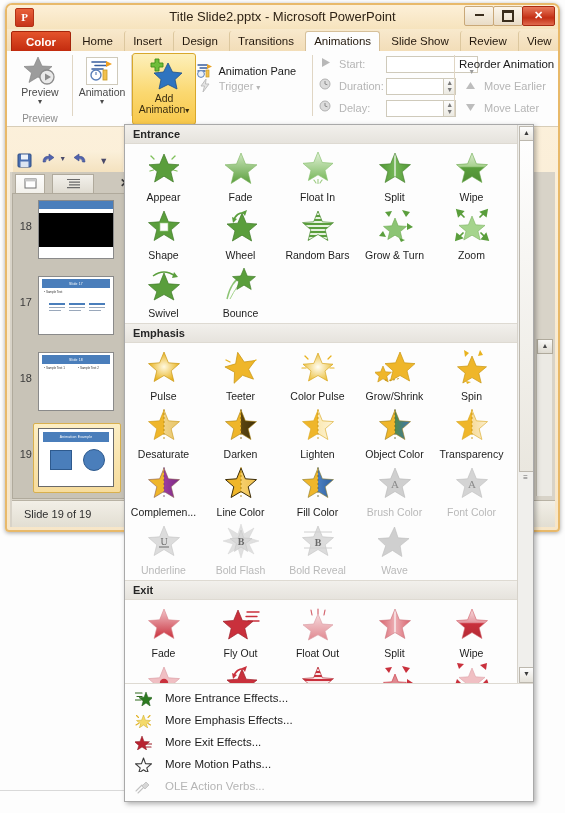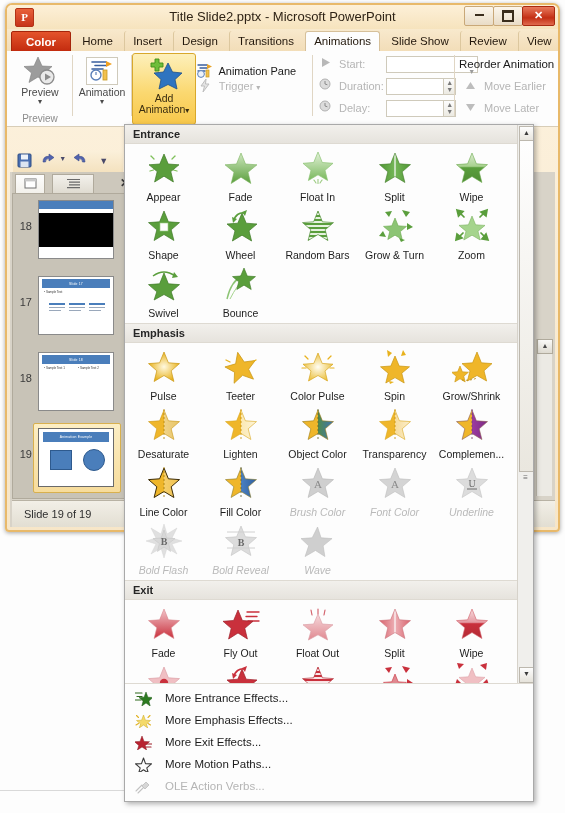--- a/index.html
+++ b/index.html
@@ -173,21 +173,21 @@
     border-bottom:1px solid #dedad2;border-top:1px solid #dedad2;
     font-size:11px;font-weight:bold;color:#262626;
   }
   .sec-head:first-child{border-top:none;}
   .eff-grid{display:flex;flex-wrap:wrap;padding:3px 0 2px 0;background:#fdfdfd;}
   .eff{
     width:77px;height:58px;text-align:center;position:relative;
     font-size:10.5px;color:#1d1d1d;
   }
   .eff .cap{position:absolute;left:0;bottom:2px;width:100%;line-height:12px;}
-  .eff.disabled .cap{color:#b9b9b9;font-style:italic;}
+  .eff.disabled .cap{color:#b9b9b9;}
   .eff-ico{height:40px;display:flex;align-items:center;justify-content:center;}
   #gallery-scroll{
     position:absolute;right:0;top:0;width:15px;height:559px;
     background:#f0efec;border-left:1px solid #d6d2ca;
   }
   .gsc-btn{position:absolute;left:1px;width:13px;height:14px;
     background:linear-gradient(#fdfdfd,#e6e3db);border:1px solid #bdb8ae;
     text-align:center;line-height:12px;font-size:7px;color:#3a3a3a;}
   #gsc-thumb{position:absolute;left:1px;top:15px;width:13px;height:330px;
     background:linear-gradient(#fefefe,#eae7df);border:1px solid #bdb8ae;}
@@ -716,60 +716,77 @@
             </g>
       <polygon points="20,5 24.2,15.4 35,16.2 27,23 29.5,33 20,27.5 10.5,33 13,23 5,16.2 15.8,15.4" fill="url(#gcp)" stroke="#d8a61c" stroke-width=".7"></polygon>
           </svg>
     </div>
         <div class="cap">Color Pulse</div>
       </div>
 
     <div class="eff">
         <div class="eff-ico">
       <svg width="40" height="36" viewBox="0 0 40 36">
+      <polygon points="8,18 10.4,23.8 16.5,24.2 11.8,28.2 13.2,34 8,30.8 2.8,34 4.2,28.2 -0.5,24.2 5.6,23.8" fill="#efb62a" stroke="#c99612" stroke-width=".6"></polygon>
+      <polygon points="25,4 29.4,14.8 40,15.6 32,22.8 34.6,33 25,27.5 15.4,33 18,22.8 10,15.6 20.6,14.8" fill="#efb62a" stroke="#c99612" stroke-width=".7"></polygon>
+      <path d="M10 32 Q18 33 25 30" fill="none" stroke="#b88a10" stroke-width=".9" stroke-dasharray="2 2"></path>
+          </svg>
+    </div>
+        <div class="cap">Grow/Shrink</div>
+      </div>
+
+    <div class="eff">
+        <div class="eff-ico">
+      <svg width="40" height="36" viewBox="0 0 40 36">
             <g fill="#e8b21e">
               <polygon points="12,2 17,5 13,9"></polygon>
               <polygon points="28,2 31,7 26,8"></polygon>
             </g>
       <polygon points="20,8 24.2,18 34.5,18.8 26.8,25.2 29.2,35 20,29.6 10.8,35 13.2,25.2 5.5,18.8 15.8,18" fill="#efb62a" stroke="#c99612" stroke-width=".7"></polygon>
       <polygon points="14,33 19,34 15,36" fill="#e8b21e"></polygon>
           </svg>
     </div>
         <div class="cap">Spin</div>
-      </div>
-
-    <div class="eff">
-        <div class="eff-ico">
-      <svg width="40" height="36" viewBox="0 0 40 36">
-      <polygon points="8,18 10.4,23.8 16.5,24.2 11.8,28.2 13.2,34 8,30.8 2.8,34 4.2,28.2 -0.5,24.2 5.6,23.8" fill="#efb62a" stroke="#c99612" stroke-width=".6"></polygon>
-      <polygon points="25,4 29.4,14.8 40,15.6 32,22.8 34.6,33 25,27.5 15.4,33 18,22.8 10,15.6 20.6,14.8" fill="#efb62a" stroke="#c99612" stroke-width=".7"></polygon>
-      <path d="M10 32 Q18 33 25 30" fill="none" stroke="#b88a10" stroke-width=".9" stroke-dasharray="2 2"></path>
-          </svg>
-    </div>
-        <div class="cap">Grow/Shrink</div>
       </div>
 
     <div class="eff">
         <div class="eff-ico">
       <svg width="40" height="36" viewBox="0 0 40 36">
             <defs>
               <linearGradient id="gdes" x1="0" y1="0" x2="1" y2="0">
         <stop offset="0" stop-color="#efb62a"></stop>
                 <stop offset=".49" stop-color="#efb62a"></stop>
                 <stop offset=".51" stop-color="#f0d38a"></stop>
                 <stop offset="1" stop-color="#e7c463"></stop>
               </linearGradient>
             </defs>
       <polygon points="20,4 24.4,14.8 35.5,15.6 27.2,22.8 29.9,33.5 20,27.5 10.1,33.5 12.8,22.8 4.5,15.6 15.6,14.8" fill="url(#gdes)" stroke="#c99612" stroke-width=".6"></polygon>
       <line x1="20" y1="3" x2="20" y2="34" stroke="#b88a10" stroke-width=".9" stroke-dasharray="2 2"></line>
           </svg>
     </div>
         <div class="cap">Desaturate</div>
       </div>
 
+    <div class="eff">
+        <div class="eff-ico">
+      <svg width="40" height="36" viewBox="0 0 40 36">
+            <defs>
+              <linearGradient id="gdark" x1="0" y1="0" x2="1" y2="0">
+        <stop offset="0" stop-color="#efb62a"></stop>
+                <stop offset=".49" stop-color="#efb62a"></stop>
+                <stop offset=".51" stop-color="#5c4610"></stop>
+                <stop offset="1" stop-color="#3e2f08"></stop>
+              </linearGradient>
+            </defs>
+      <polygon points="20,4 24.4,14.8 35.5,15.6 27.2,22.8 29.9,33.5 20,27.5 10.1,33.5 12.8,22.8 4.5,15.6 15.6,14.8" fill="url(#gdark)" stroke="#a8800e" stroke-width=".6"></polygon>
+      <line x1="20" y1="3" x2="20" y2="34" stroke="#7a5c0c" stroke-width=".9" stroke-dasharray="2 2"></line>
+          </svg>
+    </div>
+        <div class="cap">Darken</div>
+      </div>
 
     <div class="eff">
         <div class="eff-ico">
       <svg width="40" height="36" viewBox="0 0 40 36">
             <defs>
               <linearGradient id="glight" x1="0" y1="0" x2="1" y2="0">
         <stop offset="0" stop-color="#efb62a"></stop>
                 <stop offset=".49" stop-color="#efb62a"></stop>
                 <stop offset=".51" stop-color="#fbe9b4"></stop>
                 <stop offset="1" stop-color="#fdf4d8"></stop>

